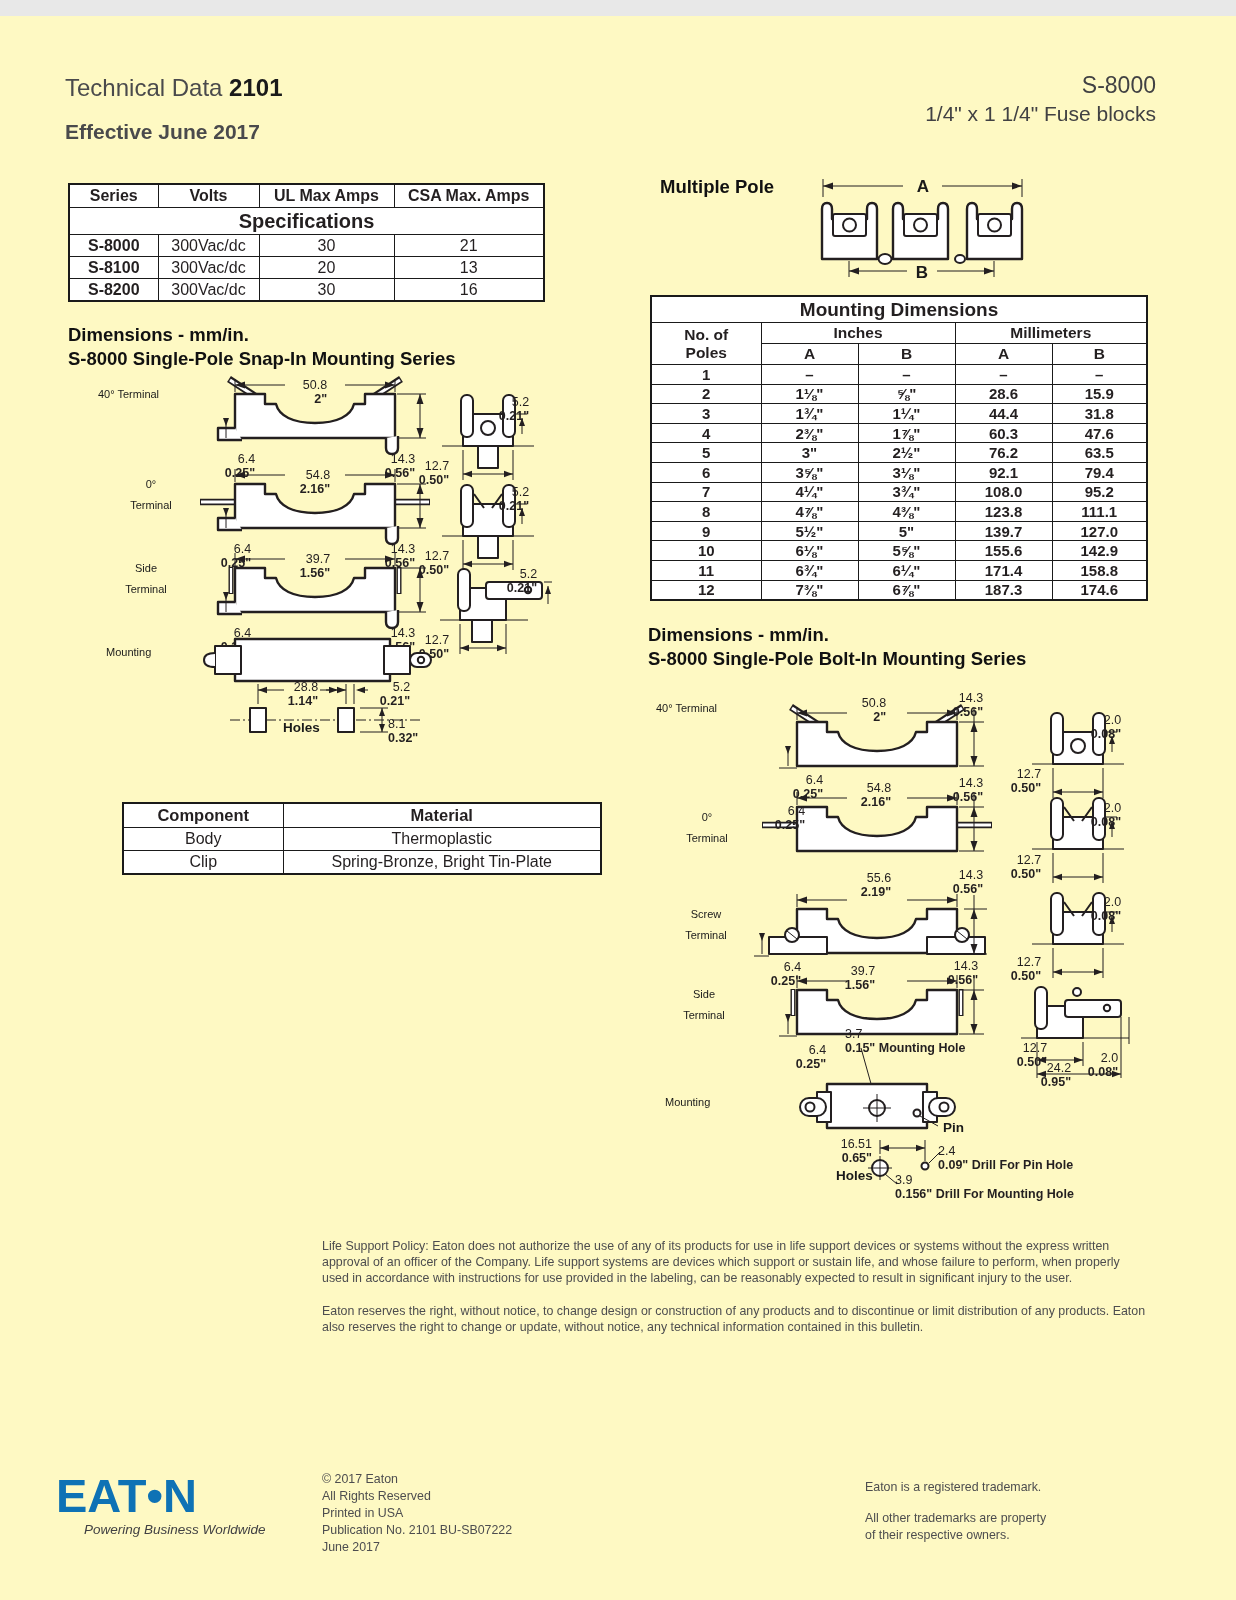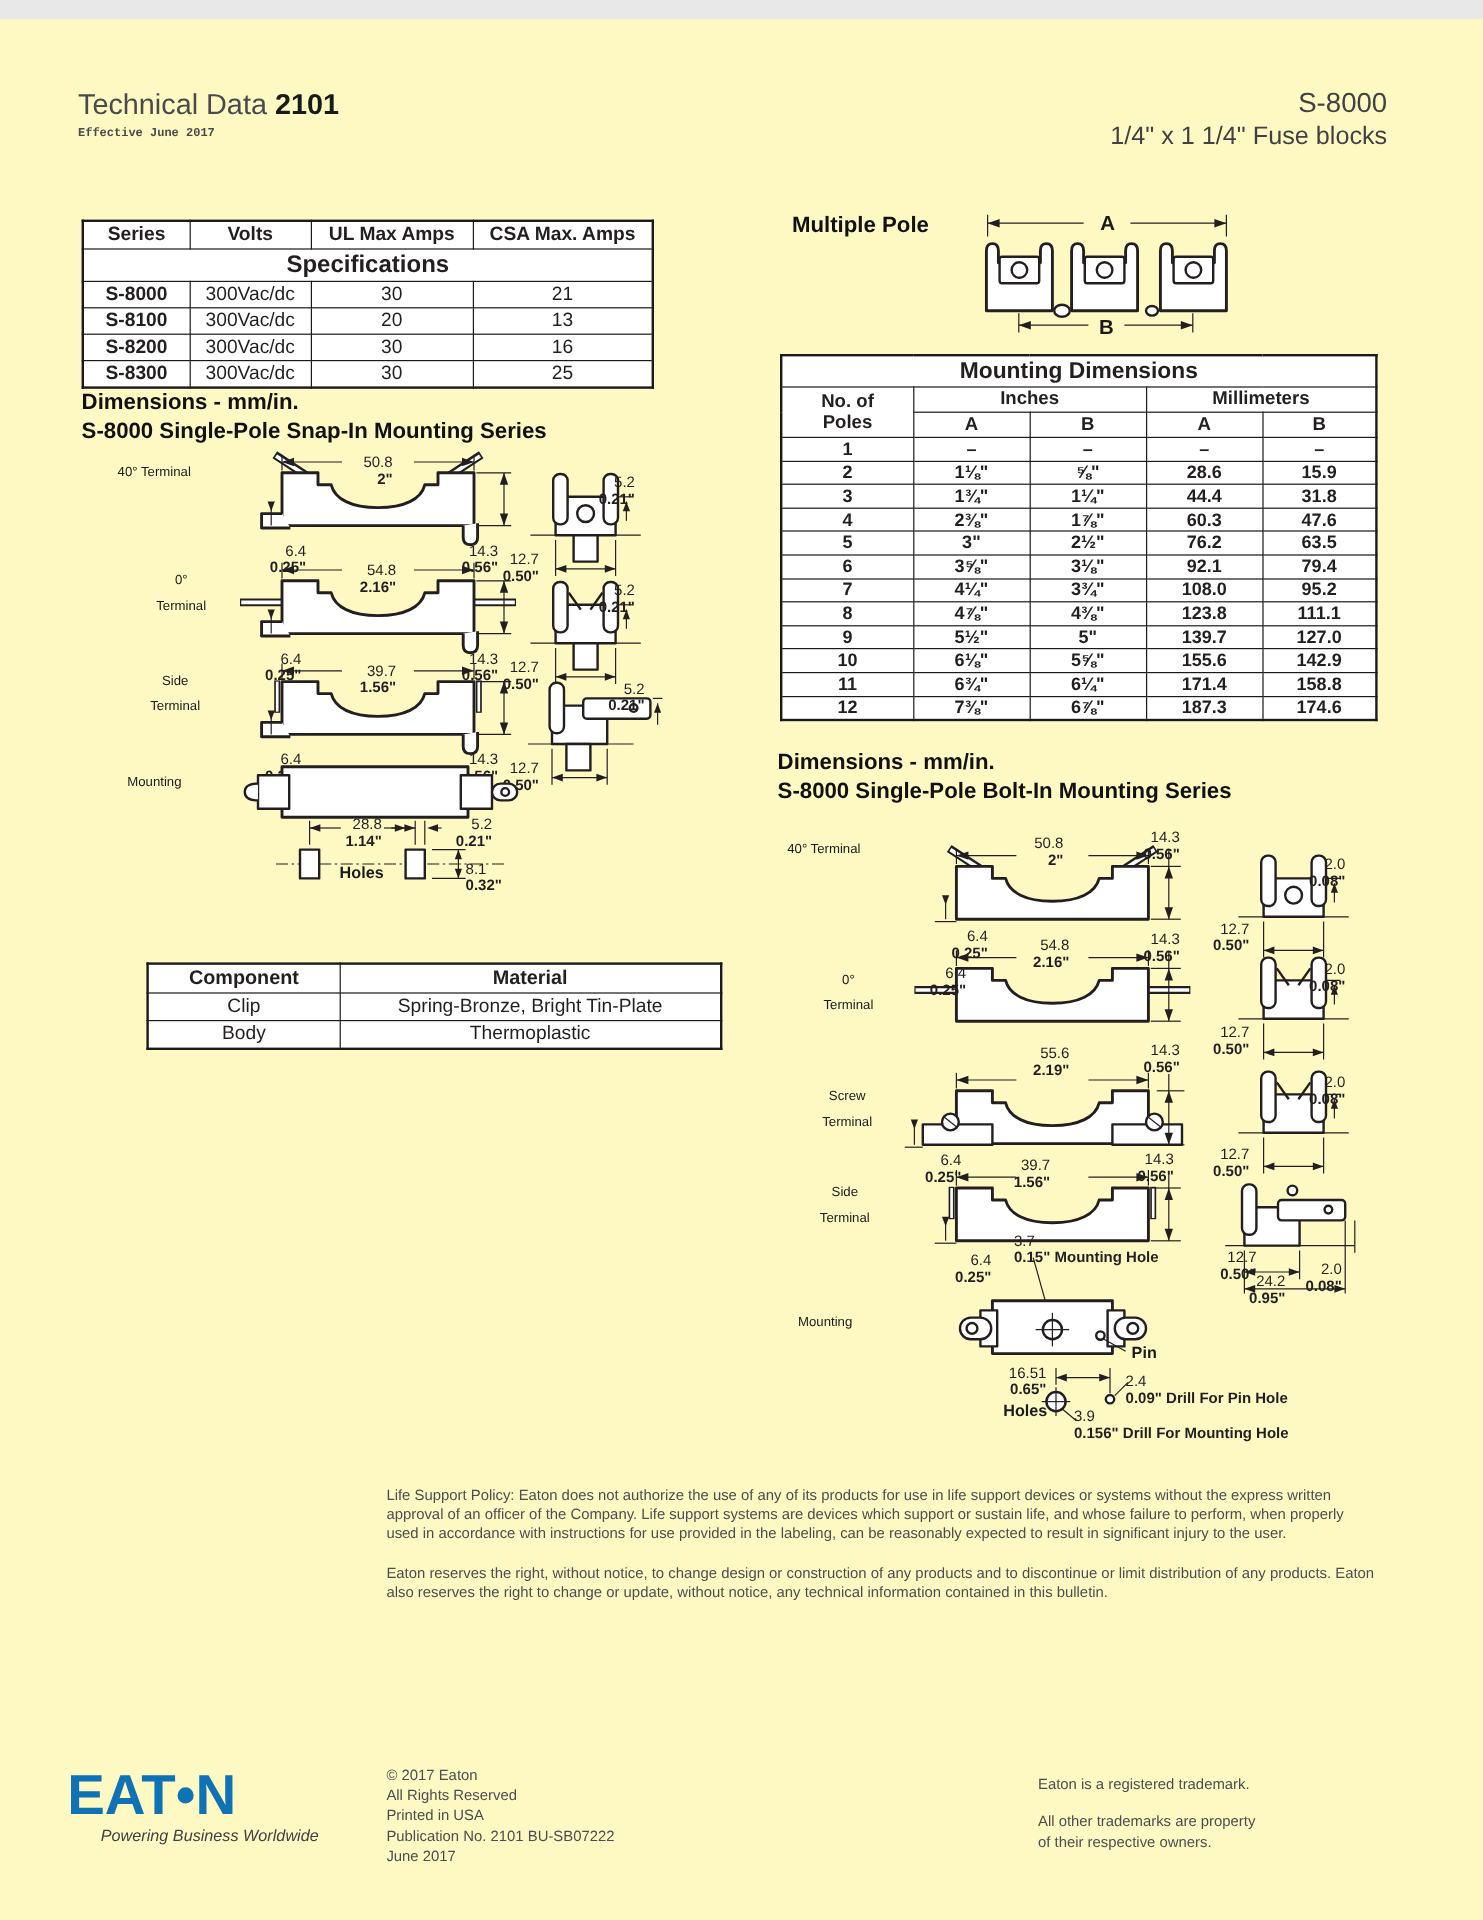--- a/index.html
+++ b/index.html
@@ -1,21 +1,21 @@
 <!DOCTYPE html>
 <html><head>
 <meta charset="utf-8">
 <style>
   html,body{margin:0;padding:0;background:#e8e8e8;}
   .page{position:relative;width:1236px;height:1600px;background:#fef9c3;margin:16px auto;
         font-family:"Liberation Sans",sans-serif;color:#231f20;overflow:hidden;}
   
   .doc-title{position:absolute;left:65px;top:58px;font-size:24px;color:#4a4a4c;white-space:nowrap;}
   .doc-title b{color:#1a1a1a;}
-  .doc-eff{position:absolute;left:65px;top:90px;font-size:10px;font-weight:700;color:#4a4a4c;font-family:Liberation Mono, monospace;}
+  .doc-eff{position:absolute;left:65px;top:104px;font-size:21px;font-weight:700;color:#4a4a4c;}
   .prod{position:absolute;right:80px;top:56px;font-size:23px;color:#414143;text-align:right;white-space:nowrap;}
   .prod-sub{position:absolute;right:80px;top:86px;font-size:21px;color:#414143;text-align:right;white-space:nowrap;}
   .h2{position:absolute;font-weight:700;font-size:18.5px;color:#111;white-space:nowrap;}
   .biglabel{position:absolute;font-weight:400;font-size:11px;color:#1a1a1a;white-space:nowrap;}
   .biglabel.center{text-align:center;}
   .dimletter{position:absolute;transform:translateX(-50%);font-weight:700;font-size:17px;color:#1a1a1a;}
   
   .dim{position:absolute;transform:translateX(-50%);text-align:right;font-size:12.5px;line-height:13.5px;
        white-space:nowrap;color:#231f20;}
   .dim .mm{display:block;}
@@ -95,26 +95,20 @@
           <td>300Vac/dc</td>
           <td>20</td>
           <td>13</td>
         </tr>
         <tr>
           <td>S-8200</td>
           <td>300Vac/dc</td>
           <td>30</td>
           <td>16</td>
         </tr>
-        <tr>
-          <td>S-8300</td>
-          <td>300Vac/dc</td>
-          <td>30</td>
-          <td>25</td>
-        </tr>
       </tbody>
   </table>
 
   <div class="h2" style="left:68px;top:308px">Dimensions - mm/in.</div>
   <div class="h2" style="left:68px;top:332px">S-8000 Single-Pole Snap-In Mounting Series</div>
 
   <div class="biglabel" style="left:98px;top:372px">40° Terminal</div>
   <svg class="draw" style="left:190px;top:362px" width="250" height="92" viewBox="0 0 250 92">
     <line x1="74" y1="24" x2="39" y2="1" stroke="#231f20" stroke-width="7"></line>
       <line x1="74" y1="24" x2="40" y2="2" stroke="#fff" stroke-width="3.2"></line>
@@ -381,26 +375,26 @@
         <col style="width:318px">
       </colgroup>
     <thead>
       <tr>
         <th>Component</th>
         <th>Material</th>
       </tr>
     </thead>
     <tbody>
         <tr>
+          <td>Body</td>
+          <td>Thermoplastic</td>
+        </tr>
+        <tr>
           <td>Clip</td>
           <td>Spring-Bronze, Bright Tin-Plate</td>
-        </tr>
-        <tr>
-          <td>Body</td>
-          <td>Thermoplastic</td>
         </tr>
       </tbody>
   </table>
 
   <div class="h2" style="left:660px;top:160px">Multiple Pole</div>
   <svg class="draw" style="left:815px;top:155px" width="215" height="110" viewBox="0 0 215 110">
     <g class="ln">
         <line x1="8" y1="26" x2="8" y2="8"></line>
         <line x1="207" y1="26" x2="207" y2="8"></line>
         <line x1="8" y1="15" x2="88" y2="15"></line>

